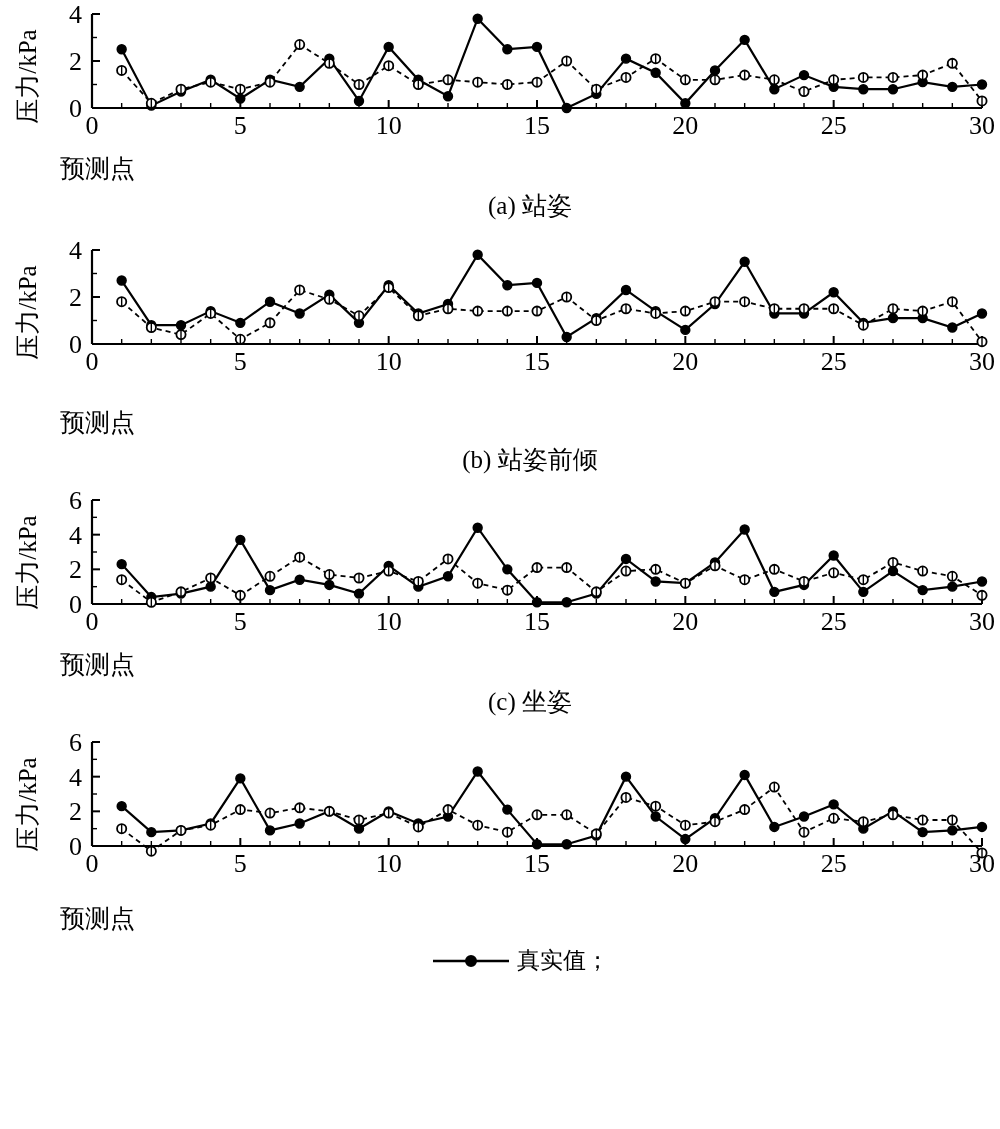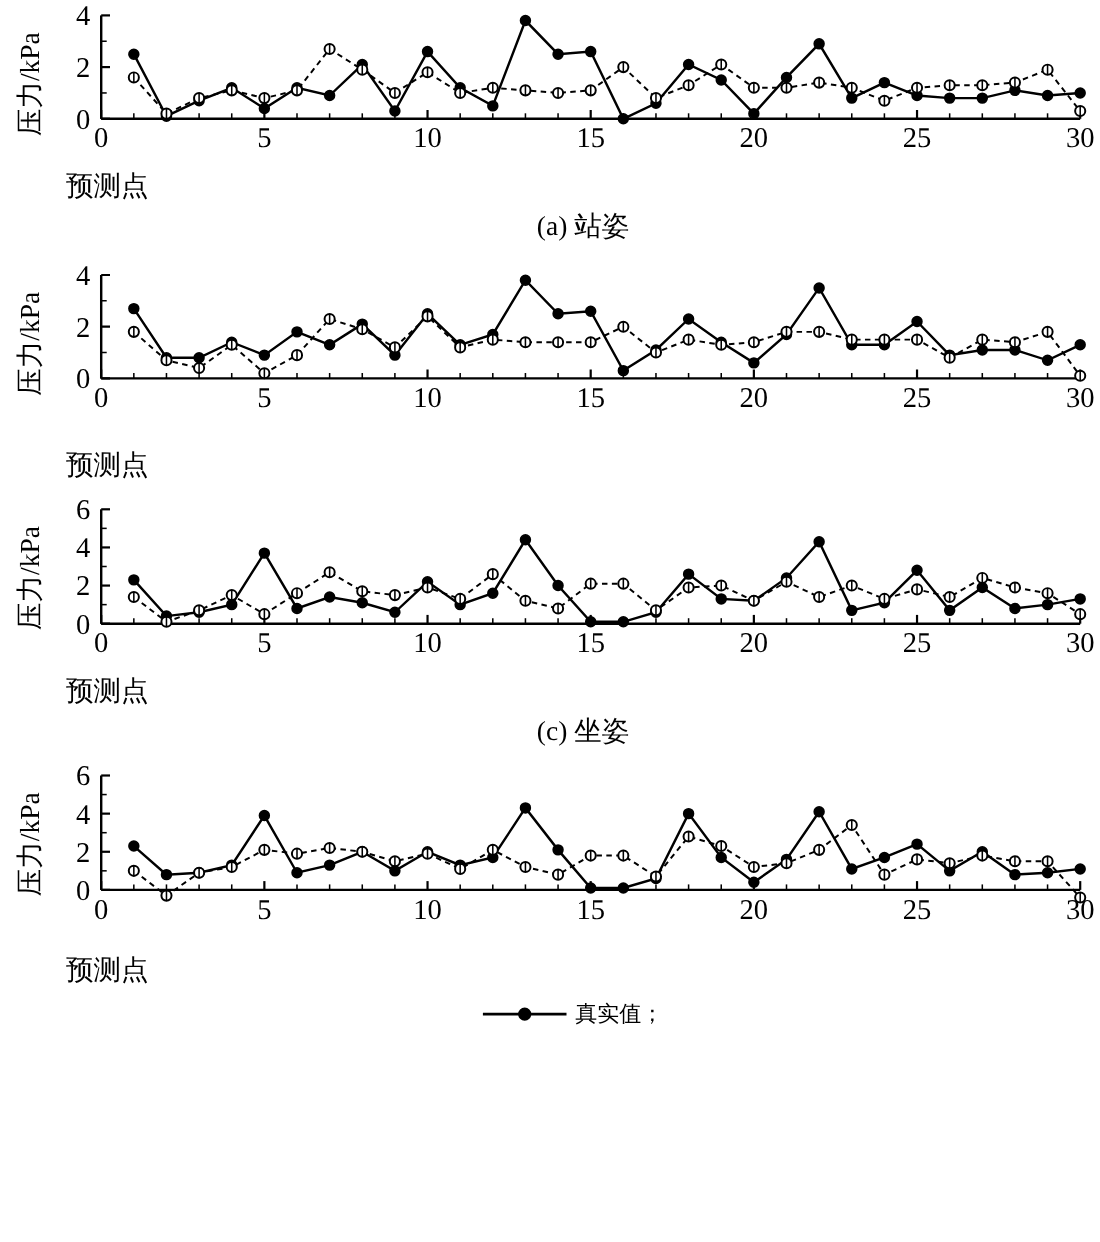--- a/index.html
+++ b/index.html
@@ -26,21 +26,21 @@
     font-size:25px;
     font-family:"Liberation Serif",serif;
     margin-top:4px;
   }
   .legend{
     margin-top:10px;
     display:flex;
     justify-content:center;
     align-items:center;
     gap:10px;
-    font-size:20px;
+    font-size:23px;
     font-family:"Liberation Serif",serif;
   }
   .legend .item{display:flex;align-items:center;gap:6px;}
 </style>
 </head>
 <body>
 
 <div class="page">
 
   <div class="panel">
@@ -333,20 +333,21 @@
           <line x1="893" y1="68.15" x2="893" y2="77.35" stroke="#000" stroke-width="1.4"></line>
           <circle cx="922.6666666666666" cy="75.1" r="4.6" fill="#fff" stroke="#000" stroke-width="1.8"></circle>
           <line x1="922.6666666666666" y1="70.5" x2="922.6666666666666" y2="79.69999999999999" stroke="#000" stroke-width="1.4"></line>
           <circle cx="952.3333333333334" cy="65.69999999999999" r="4.6" fill="#fff" stroke="#000" stroke-width="1.8"></circle>
           <line x1="952.3333333333334" y1="61.09999999999999" x2="952.3333333333334" y2="70.29999999999998" stroke="#000" stroke-width="1.4"></line>
           <circle cx="982" cy="105.65" r="4.6" fill="#fff" stroke="#000" stroke-width="1.8"></circle>
           <line x1="982" y1="101.05000000000001" x2="982" y2="110.25" stroke="#000" stroke-width="1.4"></line>
         </svg>
     </div>
     <div class="xlabel" style="margin-left:60px;margin-top:20px;">预测点</div>
+    <div class="caption" style="margin-left:60px;">(b) 站姿前倾</div>
   </div>
 
   <div class="panel" style="margin-top:10px;">
     <div class="plotwrap">
       <div class="ylabel" style="left:-48px;top:60px;width:150px;text-align:center;">压力/kPa</div>
       <svg id="svg-c" width="1000" height="160">
           <line x1="92" y1="118" x2="982" y2="118" stroke="#000" stroke-width="2.2"></line>
           <line x1="92" y1="14" x2="92" y2="118" stroke="#000" stroke-width="2.2"></line>
           <line x1="92" y1="118" x2="92" y2="110" stroke="#000" stroke-width="2"></line>
           <text x="92" y="144" text-anchor="middle" font-size="26" font-family="Liberation Serif, serif" fill="#000">0</text>

